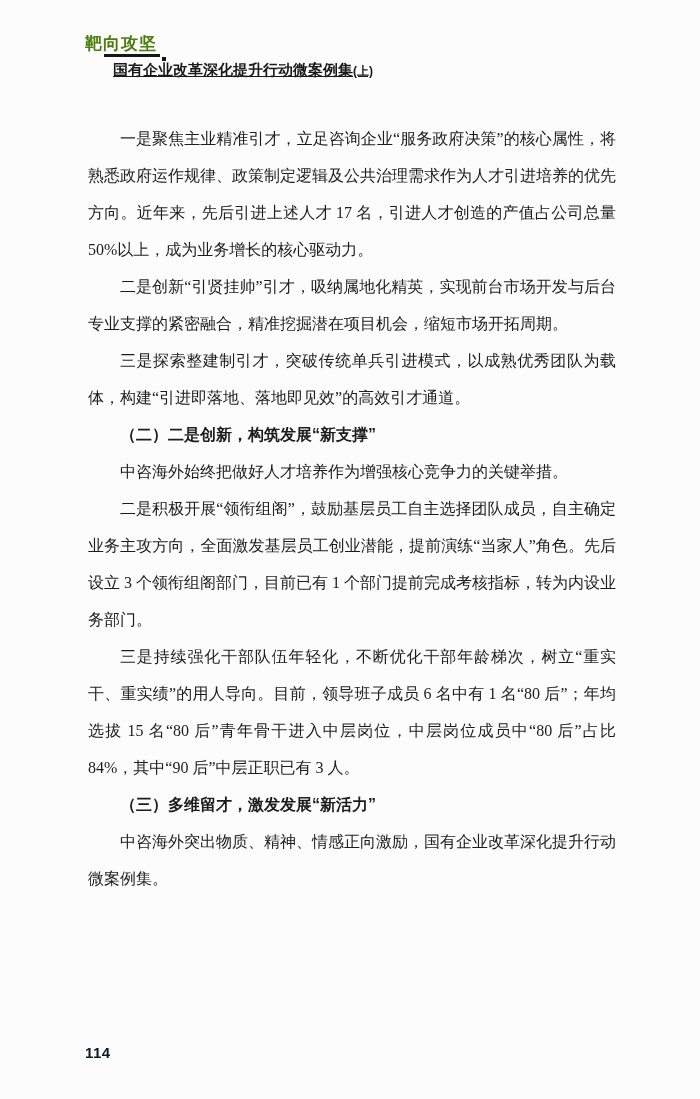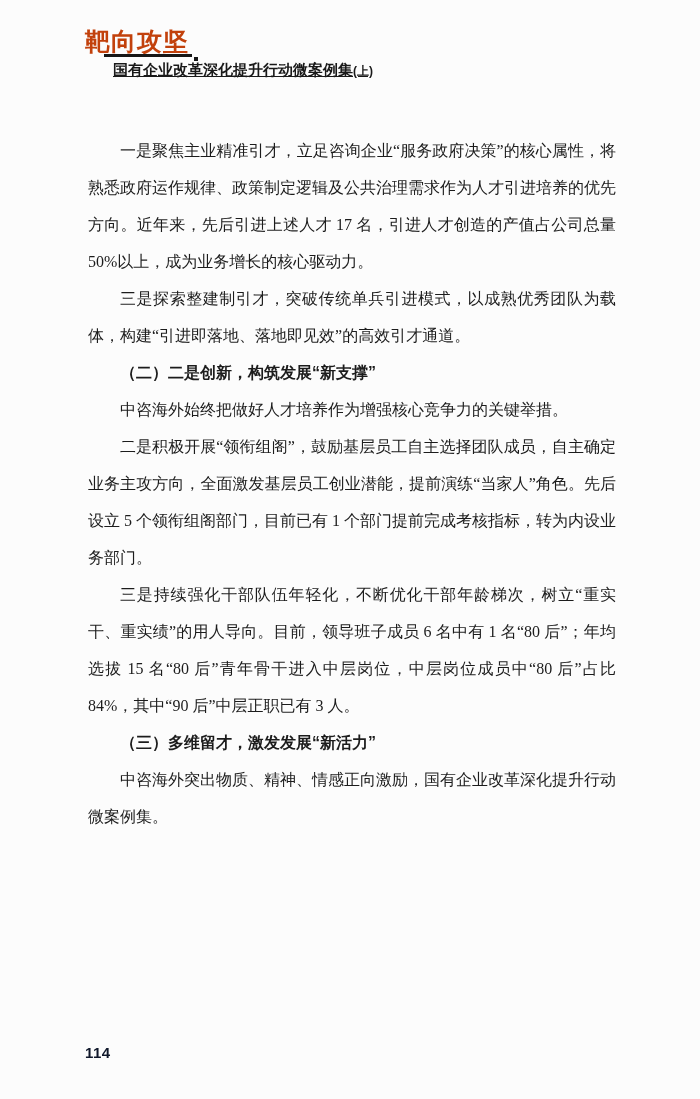--- a/index.html
+++ b/index.html
@@ -19,26 +19,26 @@
 
   
   .header {
     position: absolute;
     left: 85px;
     top: 33px;
   }
   .logo {
     position: relative;
     display: inline-block;
-    font-family: Liberation Mono, monospace;
+    font-family: Liberation Sans, sans-serif;
     font-weight: 700;
-    font-size: 25px;
+    font-size: 17px;
     line-height: 22px;
     letter-spacing: 1px;
-    color: #c2410c;
+    color: #4d7c0f;
     white-space: nowrap;
   }
   .logo-underline {
     position: absolute;
     left: 19px;
     right: -3px;
     bottom: -2px;
     height: 3px;
     background: #161616;
   }
@@ -62,21 +62,21 @@
   }
   .subtitle .vol {
     font-size: 12px;
     font-weight: 700;
   }
 
   
   .content {
     position: absolute;
     left: 88px;
-    top: 132px;
+    top: 120px;
     width: 528px;
     font-size: 16px;
     line-height: 37px;
     text-align: justify;
   }
   .content p.para {
     margin: 0;
     text-indent: 2em;
   }
   .content h3.heading {
@@ -114,24 +114,25 @@
       <span class="logo-dot"></span>
     </div>
     <div class="subtitle">
       <span>国有企业改革深化提升行动微案例集</span><span class="vol">(上)</span>
     </div>
   </header>
 
   <main class="content" id="content">
 
   <p class="para">一是聚焦主业精准引才，立足咨询企业“服务政府决策”的核心属性，将熟悉政府运作规律、政策制定逻辑及公共治理需求作为人才引进培养的优先方向。近年来，先后引进上述人才 17 名，引进人才创造的产值占公司总量 50%以上，成为业务增长的核心驱动力。</p>
+      <p class="para">二是创新“引贤挂帅”引才，吸纳属地化精英，实现前台市场开发与后台专业支撑的紧密融合，精准挖掘潜在项目机会，缩短市场开拓周期。</p>
       <p class="para">三是探索整建制引才，突破传统单兵引进模式，以成熟优秀团队为载体，构建“引进即落地、落地即见效”的高效引才通道。</p>
       <h3 class="heading">（二）二是创新，构筑发展“新支撑”</h3>
       <p class="para">中咨海外始终把做好人才培养作为增强核心竞争力的关键举措。</p>
-      <p class="para">二是积极开展“领衔组阁”，鼓励基层员工自主选择团队成员，自主确定业务主攻方向，全面激发基层员工创业潜能，提前演练“当家人”角色。先后设立 5 个领衔组阁部门，目前已有 1 个部门提前完成考核指标，转为内设业务部门。</p>
+      <p class="para">二是积极开展“领衔组阁”，鼓励基层员工自主选择团队成员，自主确定业务主攻方向，全面激发基层员工创业潜能，提前演练“当家人”角色。先后设立 3 个领衔组阁部门，目前已有 1 个部门提前完成考核指标，转为内设业务部门。</p>
       <p class="para">三是持续强化干部队伍年轻化，不断优化干部年龄梯次，树立“重实干、重实绩”的用人导向。目前，领导班子成员 6 名中有 1 名“80 后”；年均选拔 15 名“80 后”青年骨干进入中层岗位，中层岗位成员中“80 后”占比 84%，其中“90 后”中层正职已有 3 人。</p>
       <h3 class="heading">（三）多维留才，激发发展“新活力”</h3>
       <p class="para">中咨海外突出物质、精神、情感正向激励，国有企业改革深化提升行动微案例集。</p>
     </main>
 
   <footer class="footer">
     <span class="pagenum">114</span>
   </footer>
 
 </div>

